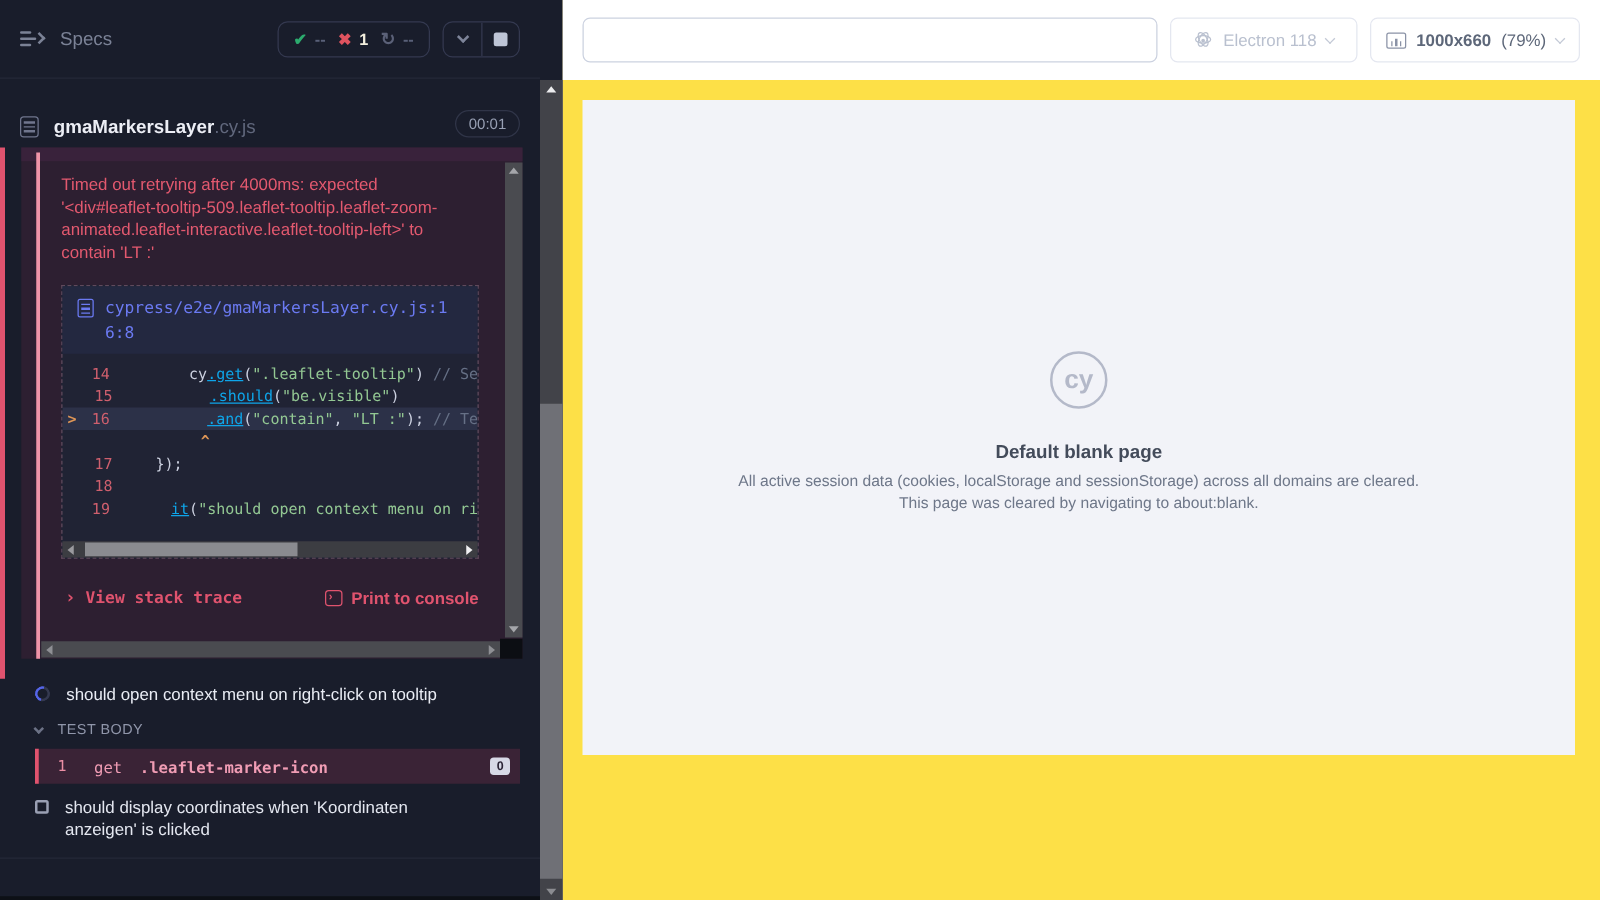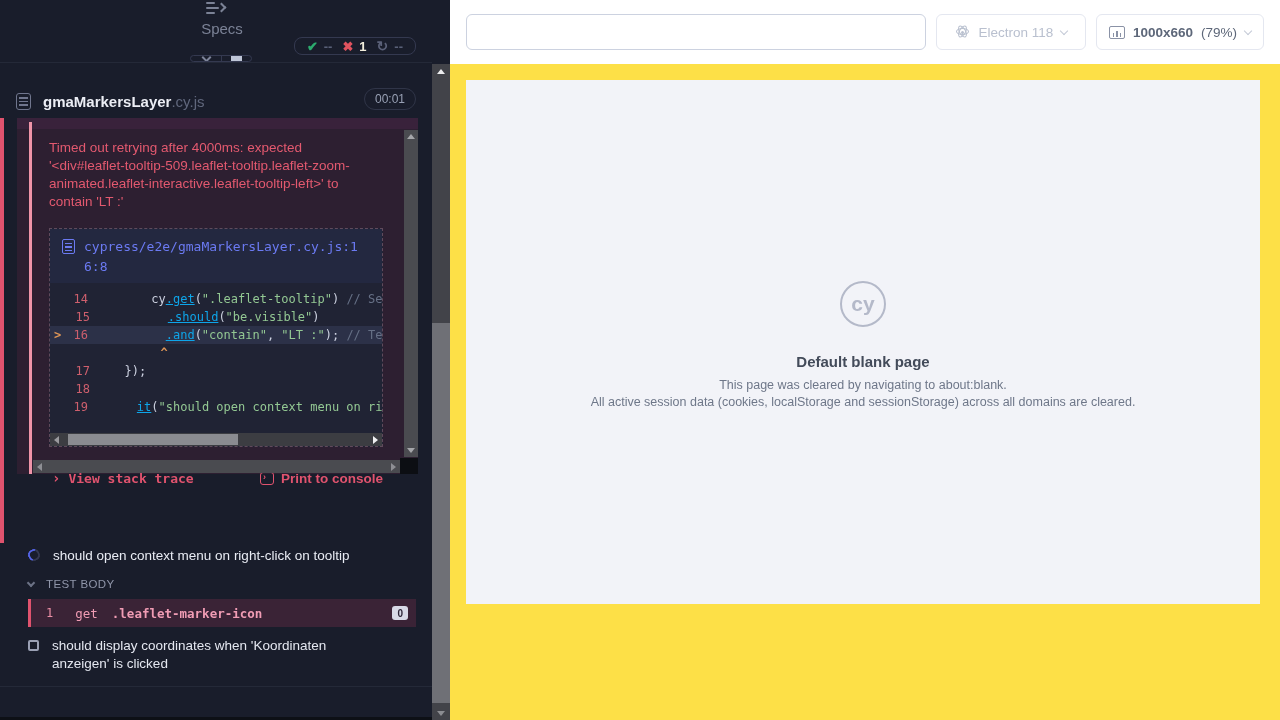--- a/index.html
+++ b/index.html
@@ -4,21 +4,21 @@
 <style>
   * { margin:0; padding:0; box-sizing:border-box; }
   html,body { width:1280px; height:720px; overflow:hidden; }
   body { font-family:"Liberation Sans", sans-serif; background:#e2e5ee; }
   .app { display:flex; width:1280px; height:720px; }
 
   
   .reporter { position:relative; width:450px; height:720px; background:#191d2b; flex:0 0 450px; }
   .reporter-content { position:absolute; left:0; top:0; width:432px; height:720px; overflow:hidden; }
 
-  .rep-header { height:63px; display:flex; align-items:center; padding:0 16px; border-bottom:1px solid #242938;flex-direction:column; }
+  .rep-header { height:63px; display:flex; align-items:center; padding:0 16px; border-bottom:1px solid #242938; }
   .menu-icon { width:20px; height:16px; position:relative; flex:0 0 20px; }
   .menu-icon .bar { position:absolute; left:0; height:2px; background:#7b8296; border-radius:1px; }
   .menu-icon .b1 { top:2px; width:9px; }
   .menu-icon .b2 { top:7px; width:13px; }
   .menu-icon .b3 { top:12px; width:9px; }
   .menu-icon .arrow { position:absolute; right:1px; top:4px; width:7px; height:7px; border-top:2px solid #7b8296; border-right:2px solid #7b8296; transform:rotate(45deg); }
   .rep-title { margin-left:12px; font-size:15px; color:#7b8296; }
 
   .stats-group { margin-left:auto; display:flex; align-items:center; gap:10px; border:1px solid #343950; border-radius:8px; height:29px; padding:0 12px; }
   .stat { display:flex; align-items:center; gap:6px; font-size:13px; }
@@ -39,21 +39,21 @@
   .spec-file-icon .l { position:absolute; left:2px; right:2px; height:1.5px; background:#70768e; }
   .spec-file-icon .l1 { top:3px; } .spec-file-icon .l2 { top:6.5px; } .spec-file-icon .l3 { top:10px; }
   .spec-name { margin-left:12px; font-size:15px; font-weight:bold; color:#eceef5; }
   .spec-ext { font-size:15px; color:#60677c; font-weight:normal; }
   .spec-duration { margin-left:auto; border:1px solid #303548; border-radius:12px; color:#98a0b4; font-size:12px; padding:3px 10px; }
 
   
   .attempt-strip { position:absolute; left:0; top:118px; width:4px; height:425px; background:#e0536e; }
 
   
-  .error-block { position:absolute; left:17px; top:118px; width:401px; height:356px; background:#2d1f31; }
+  .error-block { position:absolute; left:17px; top:118px; width:401px; height:409px; background:#2d1f31; }
   .error-topband { height:11px; background:#39223b; }
   .error-innerline { position:absolute; left:12px; top:4px; bottom:0; width:3px; background:#ef94a8; }
   .error-message { margin:10px 40px 0 32px; color:#e3596f; font-size:13.5px; line-height:18px; word-break:break-word; }
 
   .code-frame { position:absolute; left:32px; top:110px; width:334px; height:219px; background:#202334; border:1px dashed rgba(232,158,178,0.32); display:flex; flex-direction:column; }
   .cf-header { background:#232840; padding:8px 12px 6px 12px; display:flex; }
   .cf-file-icon { width:13px; height:15px; border:1.5px solid #6b7af2; border-radius:2px; position:relative; flex:0 0 13px; margin-top:2px; }
   .cf-file-icon .l { position:absolute; left:2px; right:2px; height:1.5px; background:#6b7af2; }
   .cf-file-icon .l1 { top:2.5px; } .cf-file-icon .l2 { top:6px; } .cf-file-icon .l3 { top:9.5px; }
   .cf-file { margin-left:9px; color:#6b7af2; font-family:"DejaVu Sans Mono","Liberation Mono",monospace; font-size:13px; line-height:20px; word-break:break-all; }
@@ -297,18 +297,18 @@
         <span class="vp-size">1000x660</span>
         <span class="vp-scale">(79%)</span>
         <div class="chev-sm"></div>
       </div>
     </div>
 
     <div class="stage">
       <div class="page">
         <div class="cy-logo">cy</div>
         <div class="blank-title">Default blank page</div>
+        <div class="blank-line">All active session data (cookies, localStorage and sessionStorage) across all domains are cleared.</div>
         <div class="blank-line">This page was cleared by navigating to about:blank.</div>
-        <div class="blank-line">All active session data (cookies, localStorage and sessionStorage) across all domains are cleared.</div>
       </div>
     </div>
   </div>
 </div>
 
 </body></html>

